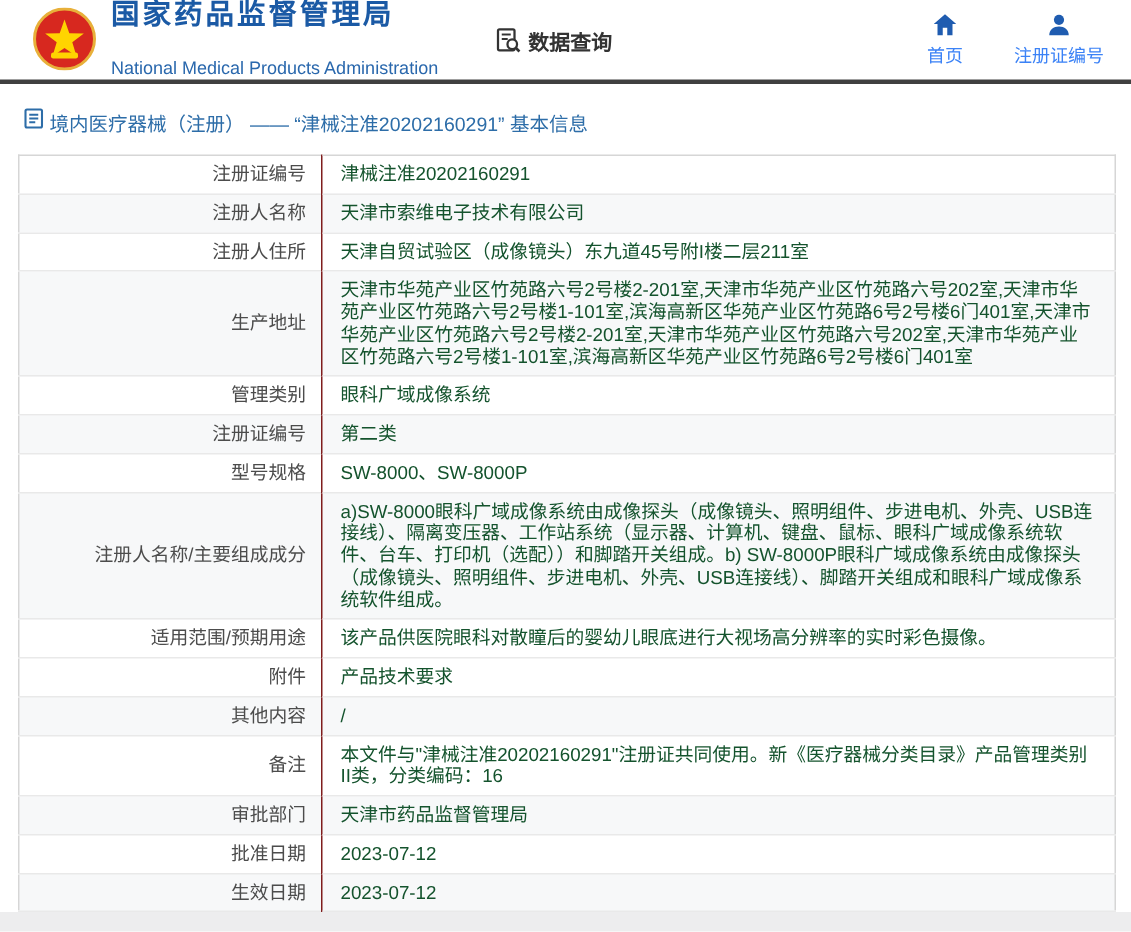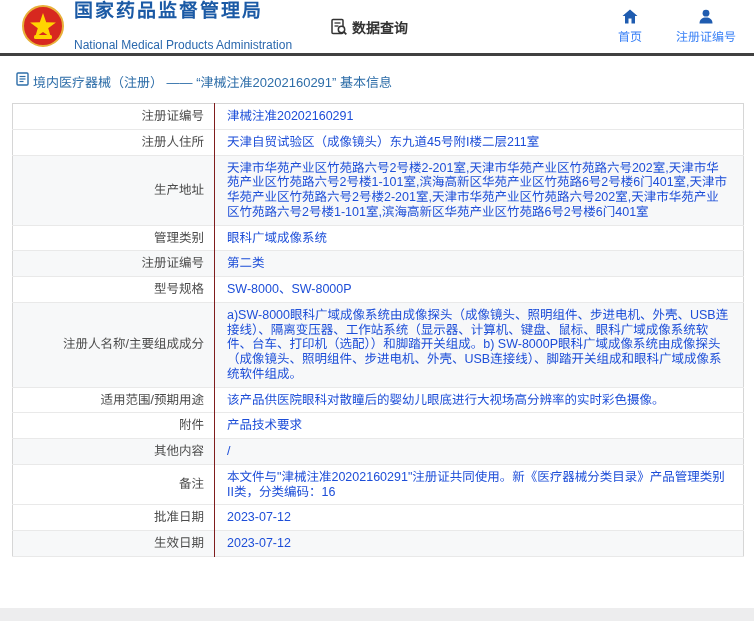--- a/index.html
+++ b/index.html
@@ -24,21 +24,21 @@
   .breadcrumb { display:flex; padding:16px 14px 10px 16px; }
   .breadcrumb-text { color:#2d6da8; font-size:13px; margin-left:4px; }
 
   
   .tbl-wrap { padding:2px 10px 0 12px; }
   table.info { width:100%; border-collapse:collapse; border:1px solid #d6d6d6; background:#fff; }
   table.info tr { border-bottom:1px solid #e9e9e9; }
   table.info tr.alt { background:#f7f8f9; }
   table.info th { width:202px; text-align:right; font-weight:normal; color:#4c4c4c; font-size:12.5px;
                   padding:5px 10px 5px 6px; vertical-align:middle; line-height:1.18; border-right:1px solid #7f1d1d; }
-  table.info td { font-size:12.5px; color:#1d4ed8; padding:5px 12px; line-height:1.18; vertical-align:middle; text-align:left; }
+  table.info td { font-size:12.5px; color:#14532d; padding:5px 12px; line-height:1.18; vertical-align:middle; text-align:left; }
   table.info td.empty { height:24px; }
 
   svg { display:block; }
 </style>
 </head>
 <body>
 
 <div class="page">
 
   <div class="header">
@@ -93,20 +93,24 @@
     <span class="breadcrumb-text">境内医疗器械（注册） —— “津械注准20202160291” 基本信息</span>
   </div>
 
   <div class="tbl-wrap">
     <table class="info">
       <tbody>
           <tr>
     <th>注册证编号</th>
     <td>津械注准20202160291</td>
   </tr>
+          <tr class="alt">
+    <th>注册人名称</th>
+    <td>天津市索维电子技术有限公司</td>
+  </tr>
           <tr>
     <th>注册人住所</th>
     <td>天津自贸试验区（成像镜头）东九道45号附I楼二层211室</td>
   </tr>
           <tr class="alt">
     <th>生产地址</th>
     <td>天津市华苑产业区竹苑路六号2号楼2-201室,天津市华苑产业区竹苑路六号202室,天津市华苑产业区竹苑路六号2号楼1-101室,滨海高新区华苑产业区竹苑路6号2号楼6门401室,天津市华苑产业区竹苑路六号2号楼2-201室,天津市华苑产业区竹苑路六号202室,天津市华苑产业区竹苑路六号2号楼1-101室,滨海高新区华苑产业区竹苑路6号2号楼6门401室</td>
   </tr>
           <tr>
     <th>管理类别</th>
@@ -133,20 +137,24 @@
     <td>产品技术要求</td>
   </tr>
           <tr class="alt">
     <th>其他内容</th>
     <td>/</td>
   </tr>
           <tr>
     <th>备注</th>
     <td>本文件与"津械注准20202160291"注册证共同使用。新《医疗器械分类目录》产品管理类别II类，分类编码：16</td>
   </tr>
+          <tr class="alt">
+    <th>审批部门</th>
+    <td>天津市药品监督管理局</td>
+  </tr>
           <tr>
     <th>批准日期</th>
     <td>2023-07-12</td>
   </tr>
           <tr class="alt">
     <th>生效日期</th>
     <td>2023-07-12</td>
   </tr>
         </tbody>
     </table>

